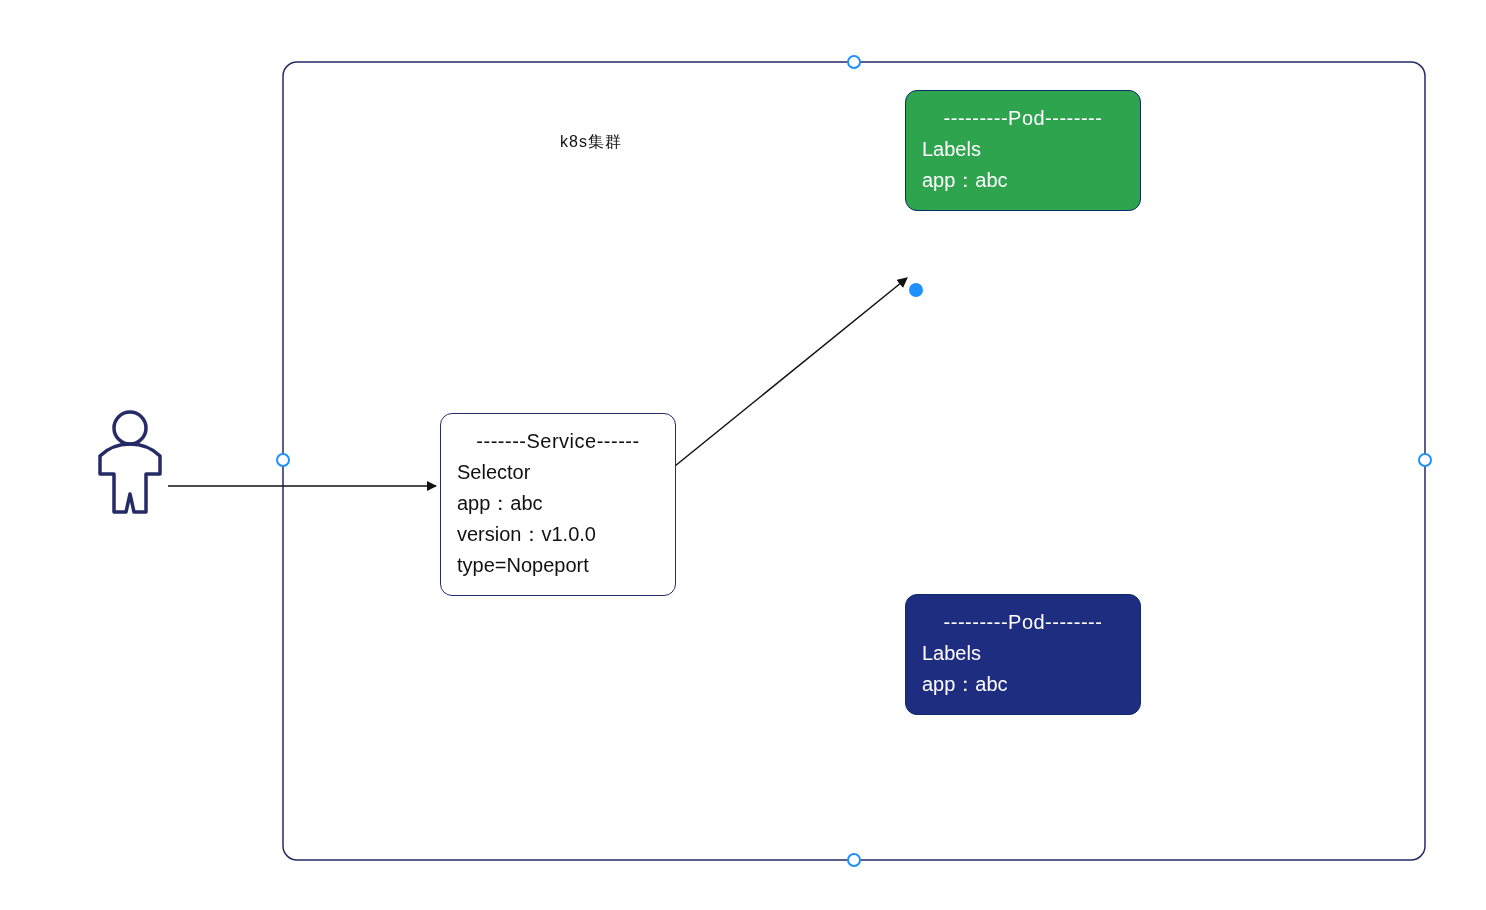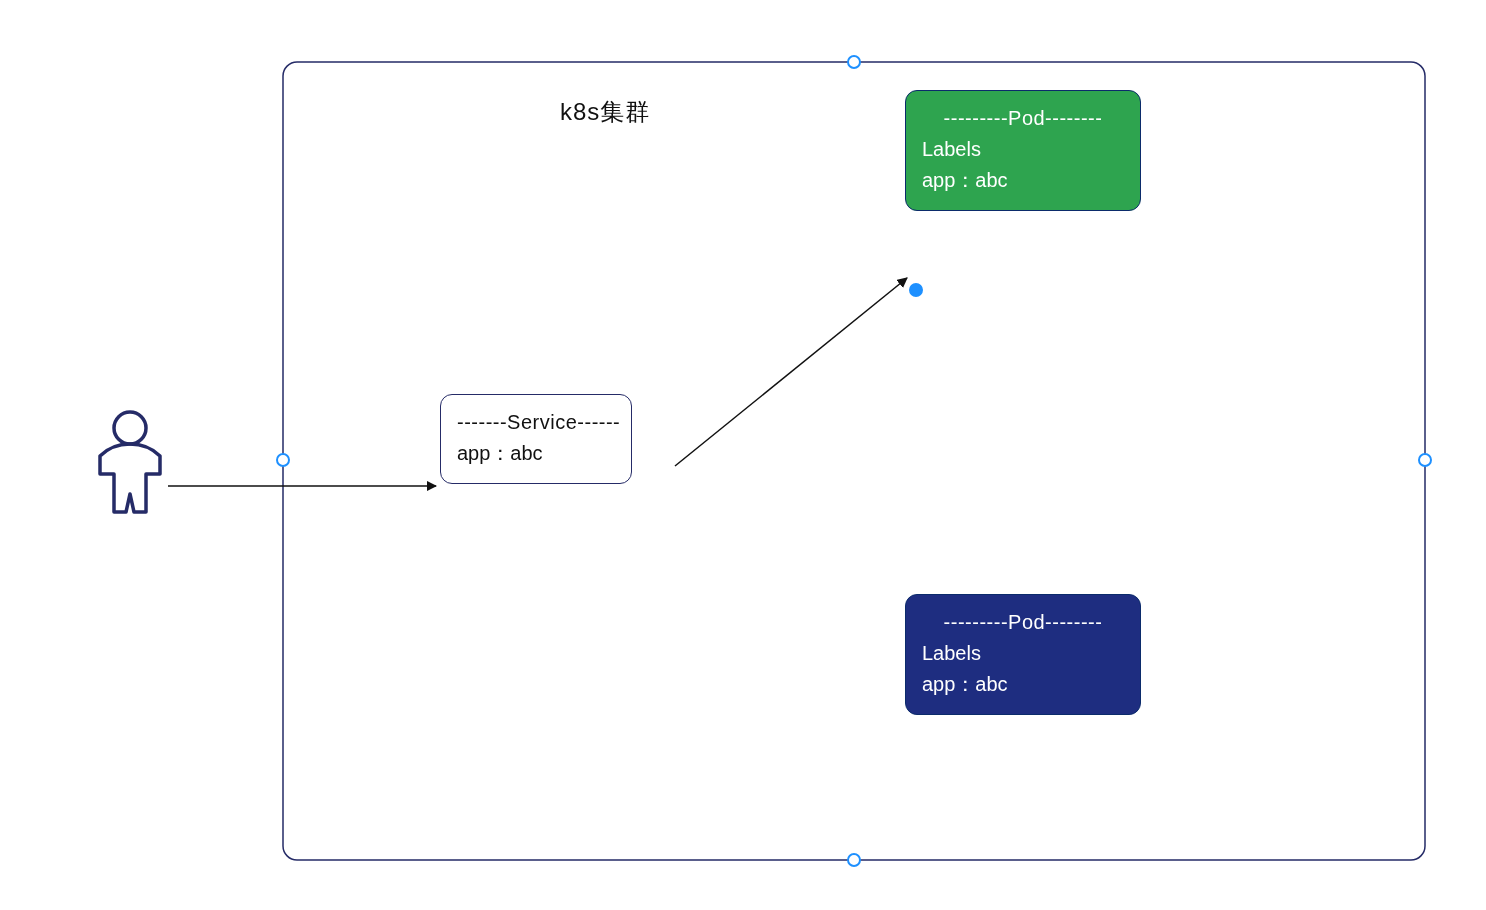--- a/index.html
+++ b/index.html
@@ -31,23 +31,24 @@
       transform: translate(-50%, -50%);
       z-index: 5;
       box-sizing: border-box;
     }
     .handle.filled {
       background: #1e90ff;
       border-color: #1e90ff;
     }
     .cluster-title {
       position: absolute;
-      font-size: 24px;
+      font-size: 16px;
       color: #111;
       letter-spacing: 1px;
+      margin-top: 36px;
     }
     .box {
       position: absolute;
       box-sizing: border-box;
       border-radius: 12px;
       padding: 12px 16px 14px 16px;
       font-size: 20px;
       line-height: 1.55;
     }
     .service-box {
@@ -104,23 +105,26 @@
   <line x1="675" y1="466" x2="907" y2="278" stroke="#111" stroke-width="1.5" marker-end="url(#arrowhead)"></line>
 </svg>
 
 <div class="cluster-title" style="left:560px; top:96px;">k8s集群</div>
 
 <div class="handle" style="left:854px;  top:62px;"></div>
 <div class="handle" style="left:1425px; top:460px;"></div>
 <div class="handle" style="left:854px;  top:860px;"></div>
 <div class="handle" style="left:283px;  top:460px;"></div>
 
-<div class="box service-box" style="left:440px; top:394px; width:192px;">
+<div class="box service-box" style="left:440px; top:413px; width:236px;">
   <div class="service-header line">-------Service------</div>
+  <div class="line">Selector</div>
   <div class="line">app：abc</div>
+  <div class="line">version：v1.0.0</div>
+  <div class="line">type=Nopeport</div>
 </div>
 
 <div class="box pod-box pod-green" style="left:905px; top:90px; width:236px;">
   <div class="pod-header line">---------Pod--------</div>
   <div class="line">Labels</div>
   <div class="line">app：abc</div>
 </div>
 
 <div class="handle filled" style="left:916px; top:290px;"></div>
 

